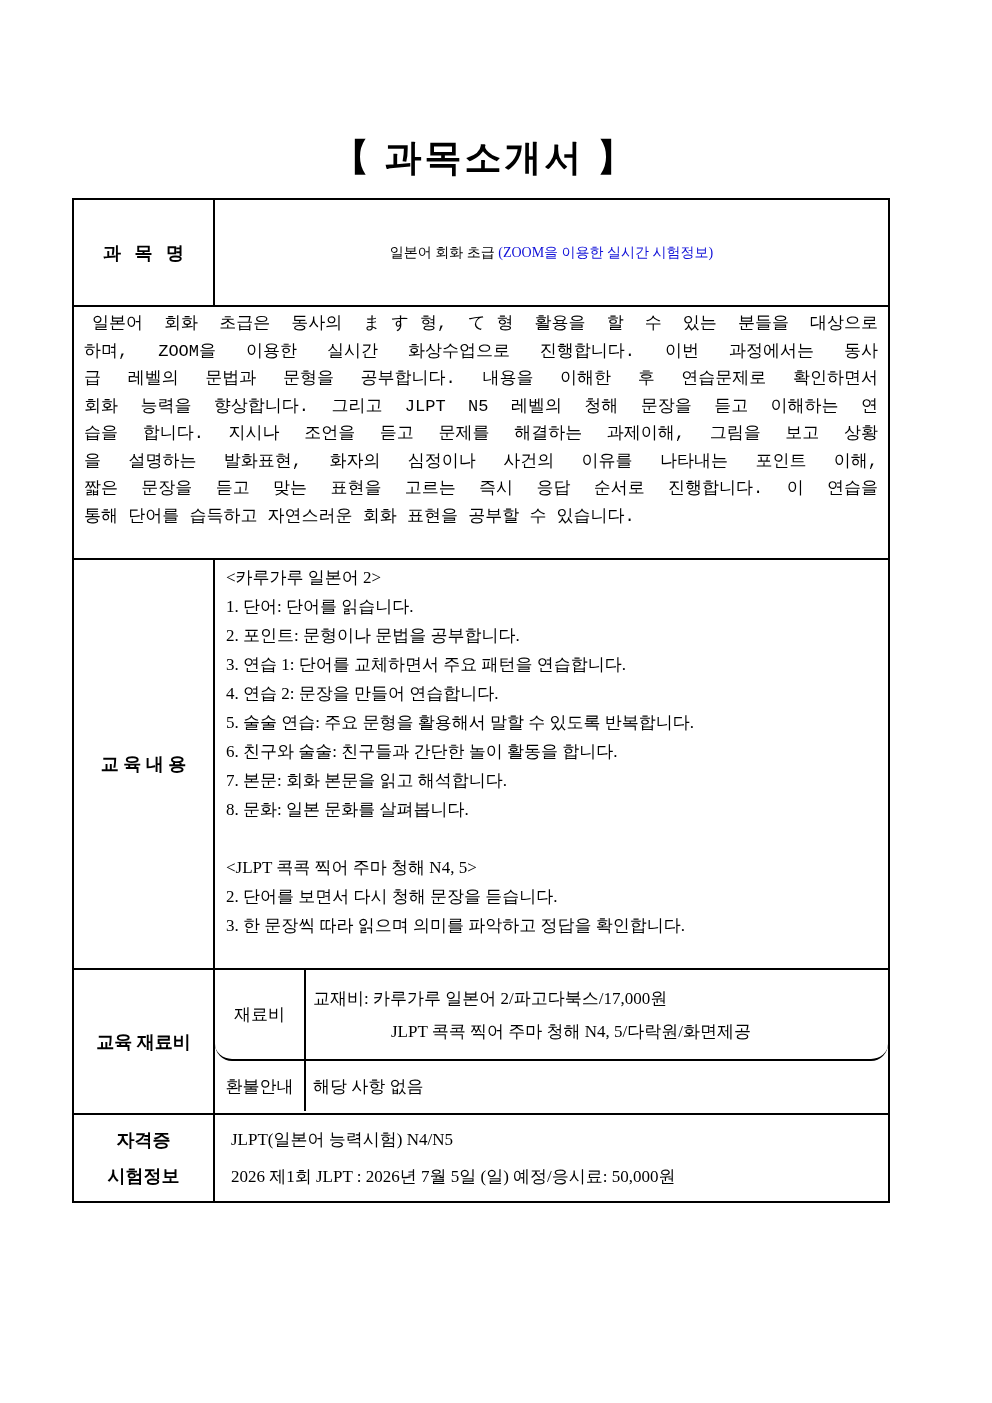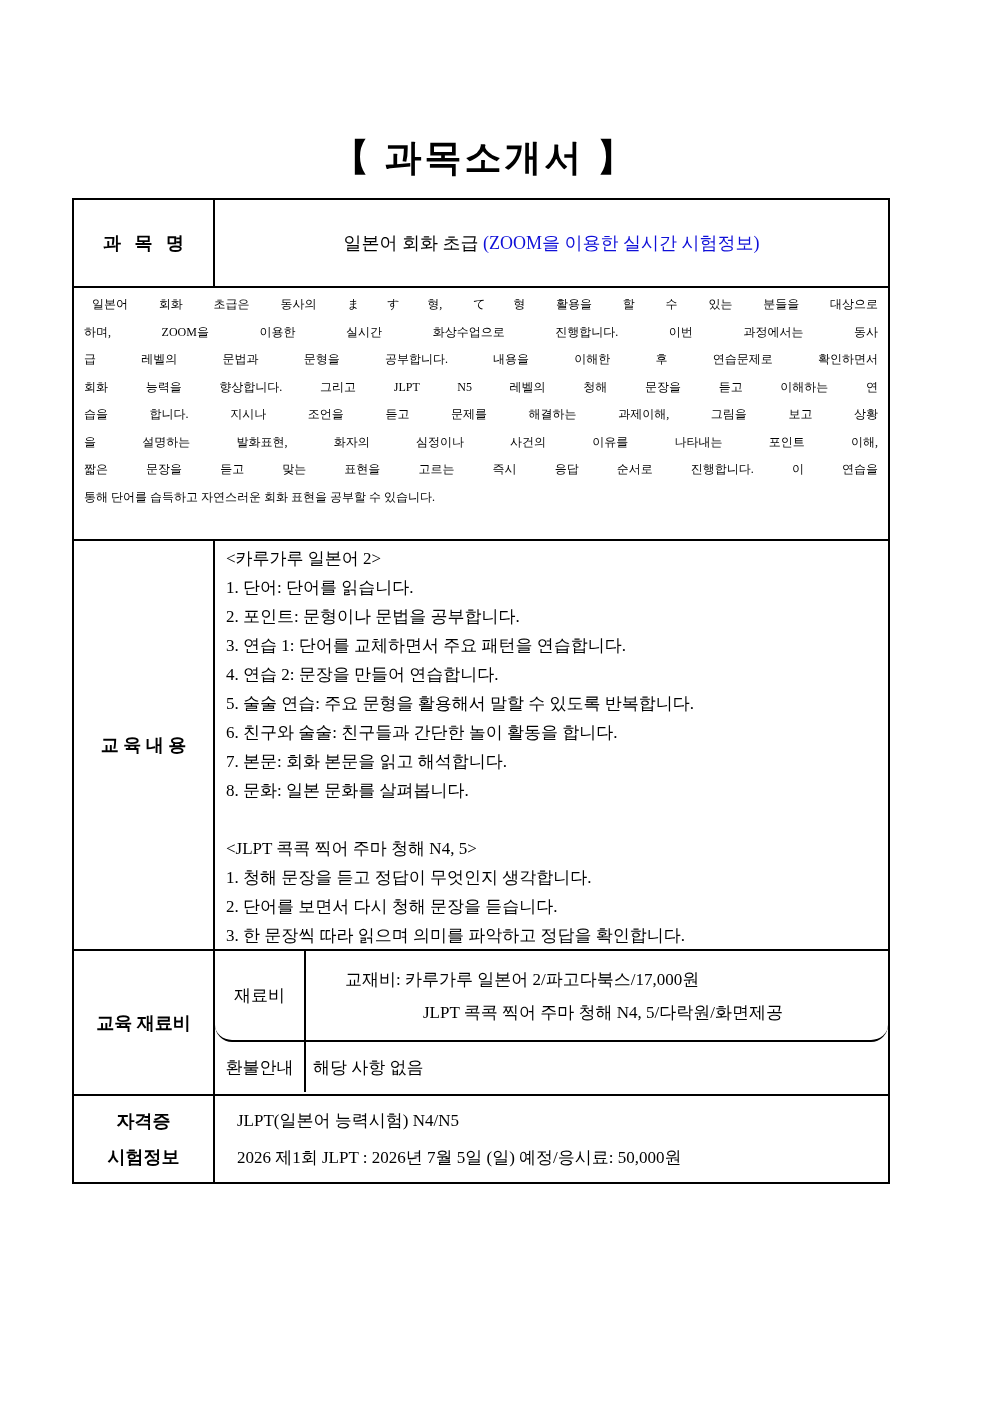--- a/index.html
+++ b/index.html
@@ -36,34 +36,35 @@
     flex-direction: column;
     align-items: center;
     justify-content: center;
     font-weight: bold;
     font-size: 18px;
     text-align: center;
     white-space: pre;
     overflow: hidden;
   }
   .value-cell { flex: 1 1 auto; overflow: hidden; }
-  .row1 { height: 88px; }
+  .row1 { height: 107px; }
   .row1 .value-cell {
     display: flex; align-items: center; justify-content: center;
-    font-size: 18px;
+    font-size: 14px;
     white-space: pre;
   }
   .blue-text { color: #0f0fd8; }
   .row2 { height: 253px; }
   .row2 .value-cell { padding: 3px 10px 0 10px; }
   .row2 .line {
     line-height: 27.5px;
-    font-size: 12px;
+    font-size: 17px;
     text-align: justify;
     text-align-last: justify;
+    font-family: Liberation Mono, monospace;
   }
   .row2 .line:first-child { text-indent: 8px; }
   .row2 .line:last-child { text-align-last: left; }
   .row3 { height: 410px; }
   .row3 .value-cell { padding: 3px 10px 0 11px; }
   .row3 .line { line-height: 29px; font-size: 17px; white-space: pre-wrap; }
   .row4 { height: 145px; }
   .row4 .value-cell { display: flex; flex-direction: column; }
   .sub-row { display: flex; border-bottom: 2px solid #000; border-radius: 17px; }
   .sub-row:last-child { border-bottom: none; }
@@ -77,27 +78,27 @@
     font-size: 17px;
     overflow: hidden;
   }
   .sub-value {
     flex: 1 1 auto;
     display: flex; flex-direction: column; justify-content: center;
     padding-left: 7px;
     font-size: 17px;
     overflow: hidden;
   }
-  .sub-row-material .line { line-height: 33px; margin-left: 32px; }
+  .sub-row-material .line { line-height: 33px; }
   .sub-row-material .line:nth-child(2) { padding-left: 78px; }
   .row5 { height: 86px; }
   .row5 .label-cell { line-height: 36px; }
   .row5 .value-cell {
     display: flex; flex-direction: column; justify-content: center;
-    padding-left: 22px;
+    padding-left: 16px;
     font-size: 17px;
   }
   .row5 .line { line-height: 37px; }
 </style>
 </head>
 <body>
 
 <div class="doc-title">【 과목소개서 】</div>
 
 <div class="doc-table">
@@ -129,21 +130,20 @@
         <div class="line">1. 단어: 단어를 읽습니다.</div>
         <div class="line">2. 포인트: 문형이나 문법을 공부합니다.</div>
         <div class="line">3. 연습 1: 단어를 교체하면서 주요 패턴을 연습합니다.</div>
         <div class="line">4. 연습 2: 문장을 만들어 연습합니다.</div>
         <div class="line">5. 술술 연습: 주요 문형을 활용해서 말할 수 있도록 반복합니다.</div>
         <div class="line">6. 친구와 술술: 친구들과 간단한 놀이 활동을 합니다.</div>
         <div class="line">7. 본문: 회화 본문을 읽고 해석합니다.</div>
         <div class="line">8. 문화: 일본 문화를 살펴봅니다.</div>
         <div class="line">&nbsp;</div>
         <div class="line">&lt;JLPT 콕콕 찍어 주마 청해 N4, 5&gt;</div>
-        <div class="line">1. 청해 문장을 듣고 정답이 무엇인지 생각합니다.</div>
         <div class="line">2. 단어를 보면서 다시 청해 문장을 듣습니다.</div>
         <div class="line">3. 한 문장씩 따라 읽으며 의미를 파악하고 정답을 확인합니다.</div>
       </div>
   </div>
 
   <div class="row row4">
     <div class="label-cell">교육 재료비</div>
     <div class="value-cell">
       <div class="sub-row sub-row-material">
         <div class="sub-label">재료비</div>

